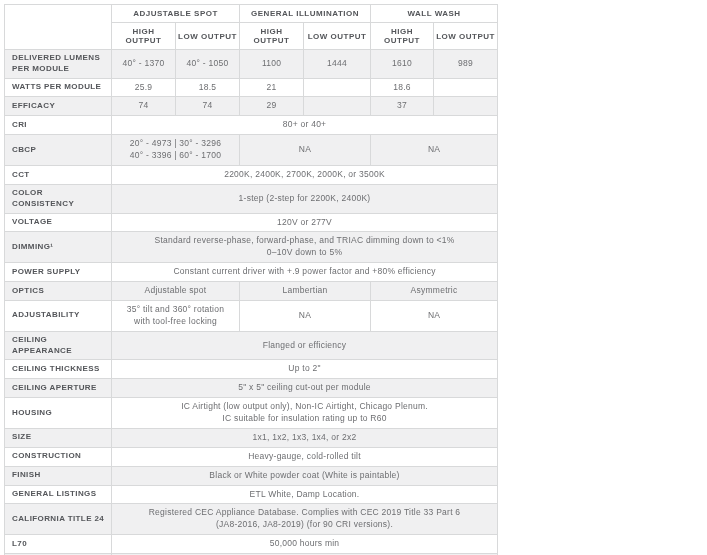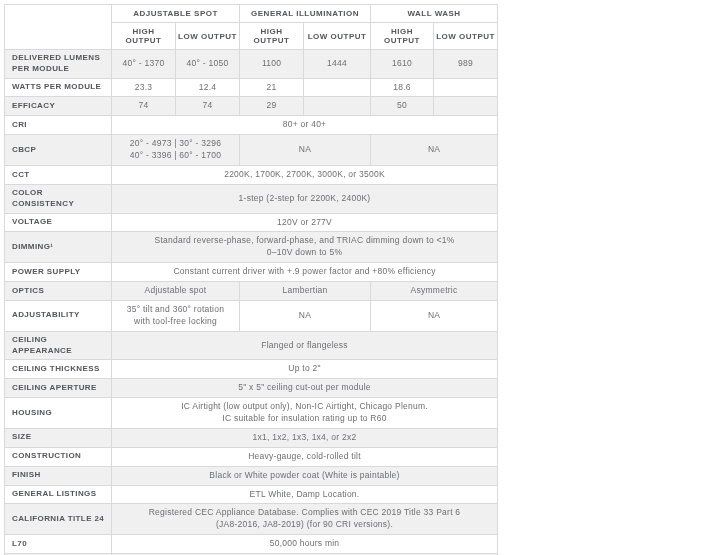--- a/index.html
+++ b/index.html
@@ -88,50 +88,50 @@
           <th class="row-label">DELIVERED LUMENS PER MODULE</th>
           <td class="value">40° - 1370</td>
           <td class="value">40° - 1050</td>
           <td class="value">1100</td>
           <td class="value">1444</td>
           <td class="value">1610</td>
           <td class="value">989</td>
         </tr>
         <tr>
           <th class="row-label">WATTS PER MODULE</th>
-          <td class="value">23.3</td>
-          <td class="value">12.4</td>
+          <td class="value">25.9</td>
+          <td class="value">18.5</td>
           <td class="value">21</td>
           <td class="value"></td>
           <td class="value">18.6</td>
           <td class="value"></td>
         </tr>
         <tr>
           <th class="row-label">EFFICACY</th>
           <td class="value">74</td>
           <td class="value">74</td>
           <td class="value">29</td>
           <td class="value"></td>
-          <td class="value">50</td>
+          <td class="value">37</td>
           <td class="value"></td>
         </tr>
         <tr>
           <th class="row-label">CRI</th>
           <td class="value" colspan="6">80+ or 40+</td>
         </tr>
         <tr>
           <th class="row-label">CBCP</th>
           <td class="value" colspan="2">20° - 4973 | 30° - 3296
 40° - 3396 | 60° - 1700</td>
           <td class="value" colspan="2">NA</td>
           <td class="value" colspan="2">NA</td>
         </tr>
         <tr>
           <th class="row-label">CCT</th>
-          <td class="value" colspan="6">2200K, 1700K, 2700K, 3000K, or 3500K</td>
+          <td class="value" colspan="6">2200K, 2400K, 2700K, 2000K, or 3500K</td>
         </tr>
         <tr>
           <th class="row-label">COLOR CONSISTENCY</th>
           <td class="value" colspan="6">1-step (2-step for 2200K, 2400K)</td>
         </tr>
         <tr>
           <th class="row-label">VOLTAGE</th>
           <td class="value" colspan="6">120V or 277V</td>
         </tr>
         <tr>
@@ -151,21 +151,21 @@
         </tr>
         <tr>
           <th class="row-label">ADJUSTABILITY</th>
           <td class="value" colspan="2">35° tilt and 360° rotation
 with tool-free locking</td>
           <td class="value" colspan="2">NA</td>
           <td class="value" colspan="2">NA</td>
         </tr>
         <tr>
           <th class="row-label">CEILING APPEARANCE</th>
-          <td class="value" colspan="6">Flanged or flangeless</td>
+          <td class="value" colspan="6">Flanged or efficiency</td>
         </tr>
         <tr>
           <th class="row-label">CEILING THICKNESS</th>
           <td class="value" colspan="6">Up to 2"</td>
         </tr>
         <tr>
           <th class="row-label">CEILING APERTURE</th>
           <td class="value" colspan="6">5" x 5" ceiling cut-out per module</td>
         </tr>
         <tr>

